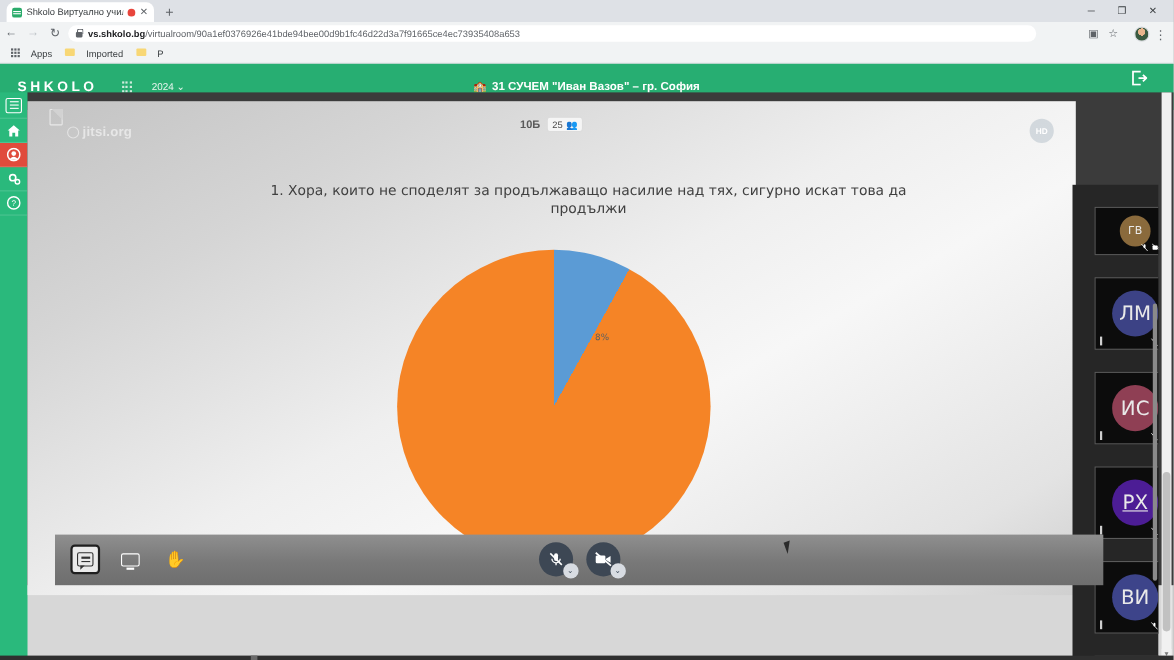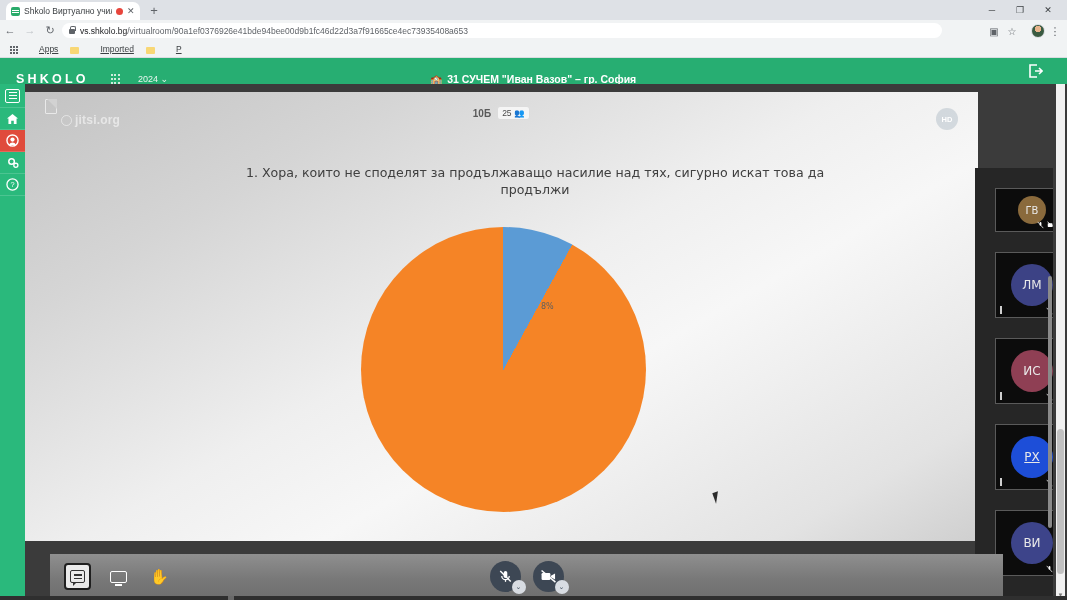--- a/index.html
+++ b/index.html
@@ -71,41 +71,41 @@
   .lock {
     width: 6px; height: 5px; background: #5f6368; border-radius: 1px;
     position: relative; flex: 0 0 6px; margin-top: 1px;
   }
   .lock::before {
     content: ""; position: absolute; left: 1.2px; top: -3px;
     width: 3.6px; height: 4px; border: 1px solid #5f6368;
     border-bottom: none; border-radius: 2px 2px 0 0;
   }
   .url { font-size: 8.5px; color: #5f6368; white-space: nowrap; }
-  .url b { color: #202124; font-weight: 400; }
+  .url b { color: #202124; font-weight: 700; }
   .omni-icon {
     position: absolute; top: 4px; width: 14px; height: 14px;
     display: flex; align-items: center; justify-content: center;
     color: #5f6368; font-size: 10px; cursor: pointer;
   }
   .oi-cam { right: 66px; } .oi-star { right: 48px; } .oi-menu { right: 5px; font-size: 11px; }
   .avatar-chrome {
     position: absolute; right: 22px; top: 4px; width: 14px; height: 14px;
     border-radius: 50%;
     background: radial-gradient(circle at 50% 34%, #e8b48c 0 33%, #3a5a40 34% 100%);
     border: 1px solid #dadce0; cursor: pointer;
   }
 
   .bookmarks {
     position: absolute; left: 0; top: 40px; width: 1067px; height: 18px;
     background: #f1f3f4; display: flex; align-items: center;
     gap: 4px; padding-left: 6px; border-bottom: 1px solid #dadce0;
   }
-  .bm { display: flex; align-items: flex-end; gap: 21px; padding: 0 4px;
-        font-size: 8.5px; color: #3c4043; cursor: pointer; text-decoration: underline; }
+  .bm { display: flex; align-items: flex-start; gap: 10px; padding: 0 4px;
+        font-size: 8.5px; color: #3c4043; cursor: pointer; }
   .bm-apps { display: grid; grid-template-columns: repeat(3,2px);
              grid-template-rows: repeat(3,2px); gap: 1px; }
   .bm-apps i { background: #5f6368; display: block; width: 2px; height: 2px; }
   .folder { width: 9px; height: 7px; background: #f8d775; border-radius: 1px; }
 
   
   .shkolo-hdr {
     position: absolute; left: 0; top: 58px; width: 1067px; height: 42px;
     background: #27ae72; display: flex; align-items: center;
   }
@@ -146,21 +146,21 @@
   .rail-item.active { background: #e04b3c; }
   .rail-box {
     width: 15px; height: 14px; border: 1.3px solid #fff; border-radius: 2px;
     display: flex; flex-direction: column; justify-content: center;
     align-items: center; gap: 1.6px;
   }
   .rail-box i { width: 8px; height: 1.3px; background: #fff; display: block; }
 
   
   .stage {
-    position: absolute; left: 25px; top: 84px; width: 1042px; height: 516px;
+    position: absolute; left: 25px; top: 84px; width: 1042px; height: 448px;
     background: #3b3b3b;
   }
   .presentation {
     position: absolute; left: 0; top: 8px; width: 953px; height: 449px;
     background: linear-gradient(150deg,#c3c3c3 0%,#d5d5d5 22%,#efefef 48%,
                 #f7f7f7 62%,#e3e3e3 88%,#cfcfcf 100%);
     overflow: hidden;
   }
   .doc-icon {
     position: absolute; left: 20px; top: 7px; width: 12px; height: 15px;
@@ -223,21 +223,21 @@
   }
   .tile {
     position: relative; width: 74px; height: 66px; margin: 20px;
     background: #0c0c0c; border: 1px solid #5a5a5a;
   }
   .tile.first { height: 44px; }
   .initials {
     position: absolute; left: 50%; top: 50%; transform: translate(-50%,-50%);
     width: 42px; height: 42px; border-radius: 50%;
     display: flex; align-items: center; justify-content: center;
-    color: #e9e9e9; font-size: 12px; font-weight: 400;
+    color: #e9e9e9; font-size: 18px; font-weight: 400;
     font-family: "DejaVu Sans", sans-serif;
   }
   .tile.first .initials { width: 28px; height: 28px; font-size: 10px; }
   .tile-ind {
     position: absolute; right: 3px; bottom: 2px;
     display: flex; gap: 3px; align-items: center;
     color: #f0f0f0; font-size: 7px;
   }
   .tile-dots {
     position: absolute; left: 4px; bottom: 3px; width: 1.6px; height: 8px;
@@ -507,21 +507,21 @@
                 <path d="M1 1 9 10" stroke="#fff" stroke-width="1.1"></path>
               </svg>
               <svg width="9" height="8" viewBox="0 0 12 10">
                 <rect x="1" y="2.6" width="6.2" height="5" rx=".8" fill="#fff"></rect>
                 <path d="M7.6 4.6 11 3v4l-3.4-1.6z" fill="#fff"></path>
                 <path d="M.6.8 11.2 9.4" stroke="#fff" stroke-width="1.1"></path>
               </svg>
             </div>
           </div>
           <div class="tile">
-            <div class="initials" style="background: #1d4ed8; text-decoration: underline;">РХ</div>
+            <div class="initials" style="background: #4c1d95; text-decoration: underline;">РХ</div>
             <div class="tile-dots"></div>
             <div class="tile-ind">
               <svg width="7" height="8" viewBox="0 0 10 11">
                 <path d="M5 1.3a1.3 1.3 0 0 1 1.3 1.3v2.5A1.3 1.3 0 0 1 5 6.4a1.3 1.3 0 0 1-1.3-1.3V2.6A1.3 1.3 0 0 1 5 1.3z" fill="#fff"></path>
                 <path d="M1 1 9 10" stroke="#fff" stroke-width="1.1"></path>
               </svg>
               <svg width="9" height="8" viewBox="0 0 12 10">
                 <rect x="1" y="2.6" width="6.2" height="5" rx=".8" fill="#fff"></rect>
                 <path d="M7.6 4.6 11 3v4l-3.4-1.6z" fill="#fff"></path>
                 <path d="M.6.8 11.2 9.4" stroke="#fff" stroke-width="1.1"></path>

